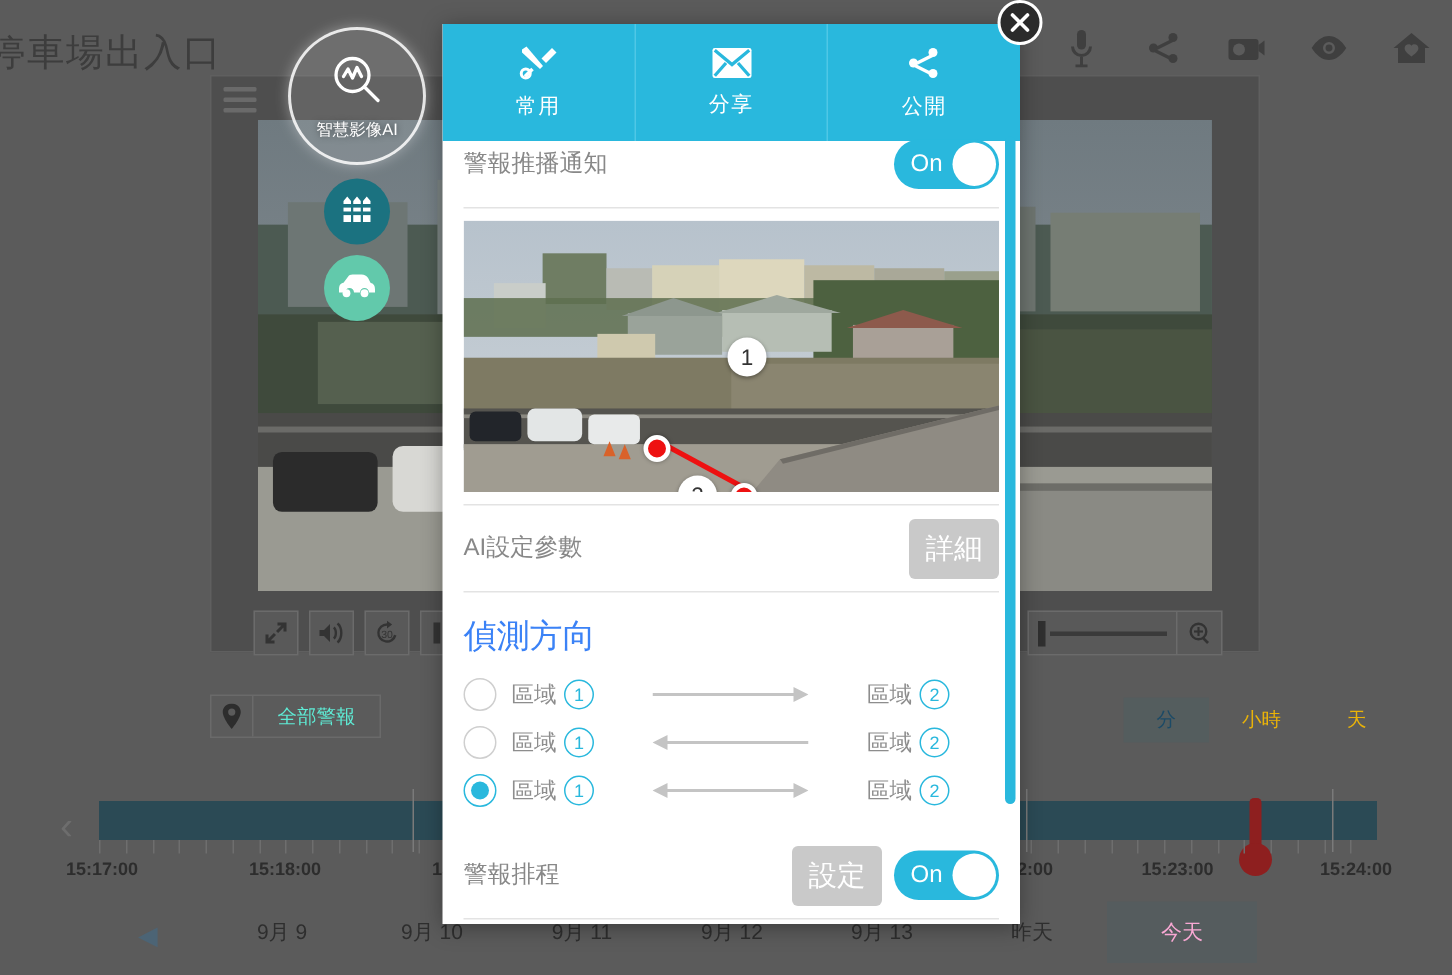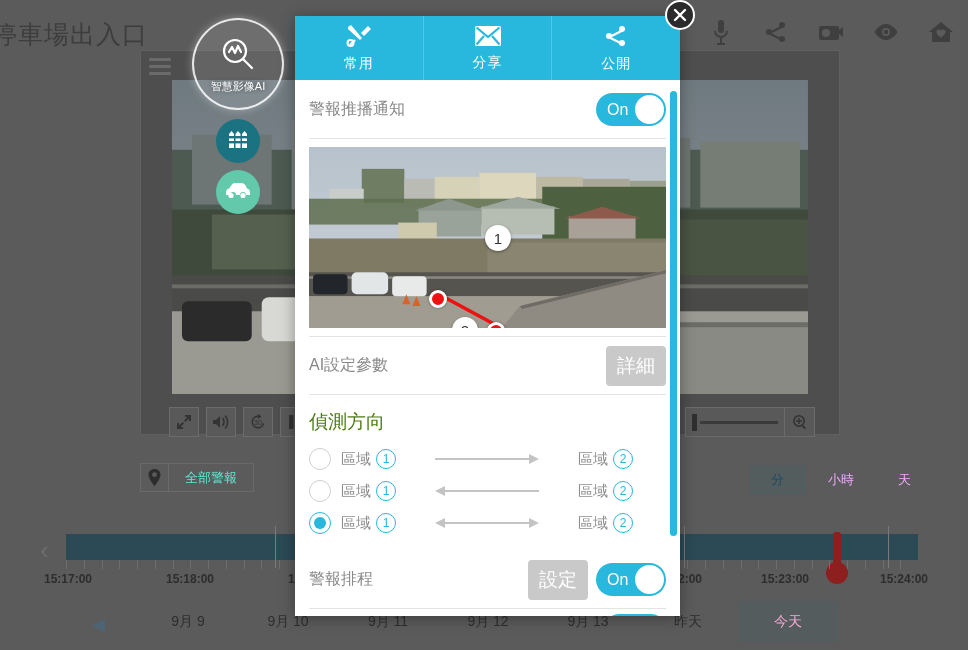--- a/index.html
+++ b/index.html
@@ -59,21 +59,21 @@
   .zoom-knob { position: absolute; left: -8px; top: -7px; width: 5px; height: 17px; background: #2f2f2f; }
   .zoom-mag { width: 30px; height: 28px; border-left: 1px solid #6b6b6b; display: flex; align-items: center; justify-content: center; }
 
   
   .filter-row { position: absolute; left: 140px; top: 463px; display: flex; align-items: center; }
   .filter-pill { display: flex; align-items: center; border: 1px solid #6a6a6a; height: 29px; }
   .pin-box { width: 28px; height: 100%; display: flex; align-items: center; justify-content: center; border-right: 1px solid #6a6a6a; }
   .filter-label { padding: 0 16px; font-size: 13px; color: #5eead4; white-space: nowrap; }
 
   .scale-toggle { position: absolute; right: 35px; top: 465px; display: flex; align-items: center; gap: 0; }
-  .scale-btn { font-size: 13px; color: #f0abfc; padding: 6px 22px; }
+  .scale-btn { font-size: 13px; color: #eab308; padding: 6px 22px; }
   .scale-btn.active { background: #545d5e; color: #1c4a66; }
 
   
   .timeline-wrap { position: absolute; left: 38px; top: 528px; right: 12px; height: 60px; }
   .tl-arrow { position: absolute; left: 2px; top: 7px; font-size: 26px; color: #6d6d6d; }
   .tl-bar { position: absolute; left: 28px; right: 38px; top: 6px; height: 26px; background: #2b4a55; }
   .tl-ticks { position: absolute; left: 28px; right: 38px; top: 32px; height: 9px; display: flex; }
   .tl-ticks i { flex: 1; border-left: 1px solid #6e6e6e; }
   .tl-major { position: absolute; width: 1px; background: #7a7a7a; top: -8px; height: 42px; }
   .tl-labels { position: absolute; left: 0; right: 0; top: 44px; height: 16px; font-weight: bold; }
@@ -102,21 +102,21 @@
   .badge-car   { left: 216px; top: 170px; width: 44px; height: 44px; background: #62c9ab; }
 
   
   .panel {
     position: absolute; left: 295px; top: 16px;
     width: 385px; height: 600px;
     background: #fff;
     box-shadow: 0 2px 14px rgba(0,0,0,.35);
     overflow: hidden;
   }
-  .tabs { display: flex; height: 64px; }
+  .tabs { display: flex; height: 78px; }
   .tab {
     flex: 1; background: #29b8dd; color: #fff;
     display: flex; flex-direction: column; align-items: center; justify-content: center;
     gap: 3px; border-right: 1px solid #4fc7e6; cursor: pointer;
   }
   .tab:last-child { border-right: none; }
   .tab-label { font-size: 14px; letter-spacing: 1px; }
   .tab svg { fill: #fff; }
 
   .panel-body { position: absolute; left: 0; right: 0; top: 65px; bottom: 0; overflow: hidden; padding: 0 14px; }
@@ -147,21 +147,21 @@
   .snapshot-inner { position: absolute; inset: 0 0 8px 0; overflow: hidden; }
 
   .marker {
     position: absolute; width: 26px; height: 26px; border-radius: 50%;
     background: #fff; color: #333; font-size: 15px;
     display: flex; align-items: center; justify-content: center;
     box-shadow: 0 1px 3px rgba(0,0,0,.4);
   }
   .dot { position: absolute; width: 18px; height: 18px; border-radius: 50%; background: #ee1111; border: 3px solid #fff; box-shadow: 0 0 3px rgba(0,0,0,.35); }
 
-  .sect-title { font-size: 19px; color: #4d7c0f; padding: 14px 0 8px; }
+  .sect-title { font-size: 22px; color: #3b82f6; padding: 14px 0 8px; }
 
   .dir-row { display: flex; align-items: center; height: 32px; }
   .radio { width: 22px; height: 22px; border-radius: 50%; border: 1px solid #cfcfcf; background:#fff; margin-right: 10px; position: relative; cursor: pointer; flex: none; }
   .radio.on { border-color: #29b8dd; }
   .radio.on:after { content:""; position:absolute; left:4px; top:4px; width:12px; height:12px; border-radius:50%; background:#29b8dd; }
   .zone { font-size: 15px; color: #8d8d8d; display: flex; align-items: center; gap: 5px; }
   .znum { width: 20px; height: 20px; border-radius: 50%; border: 1px solid #29b8dd; color: #29b8dd; font-size: 12px; display:flex; align-items:center; justify-content:center; }
   .arrowbox { flex: 1; display: flex; align-items: center; justify-content: center; }
   .zone-right { width: 88px; display: flex; align-items: center; gap: 5px; }
 

